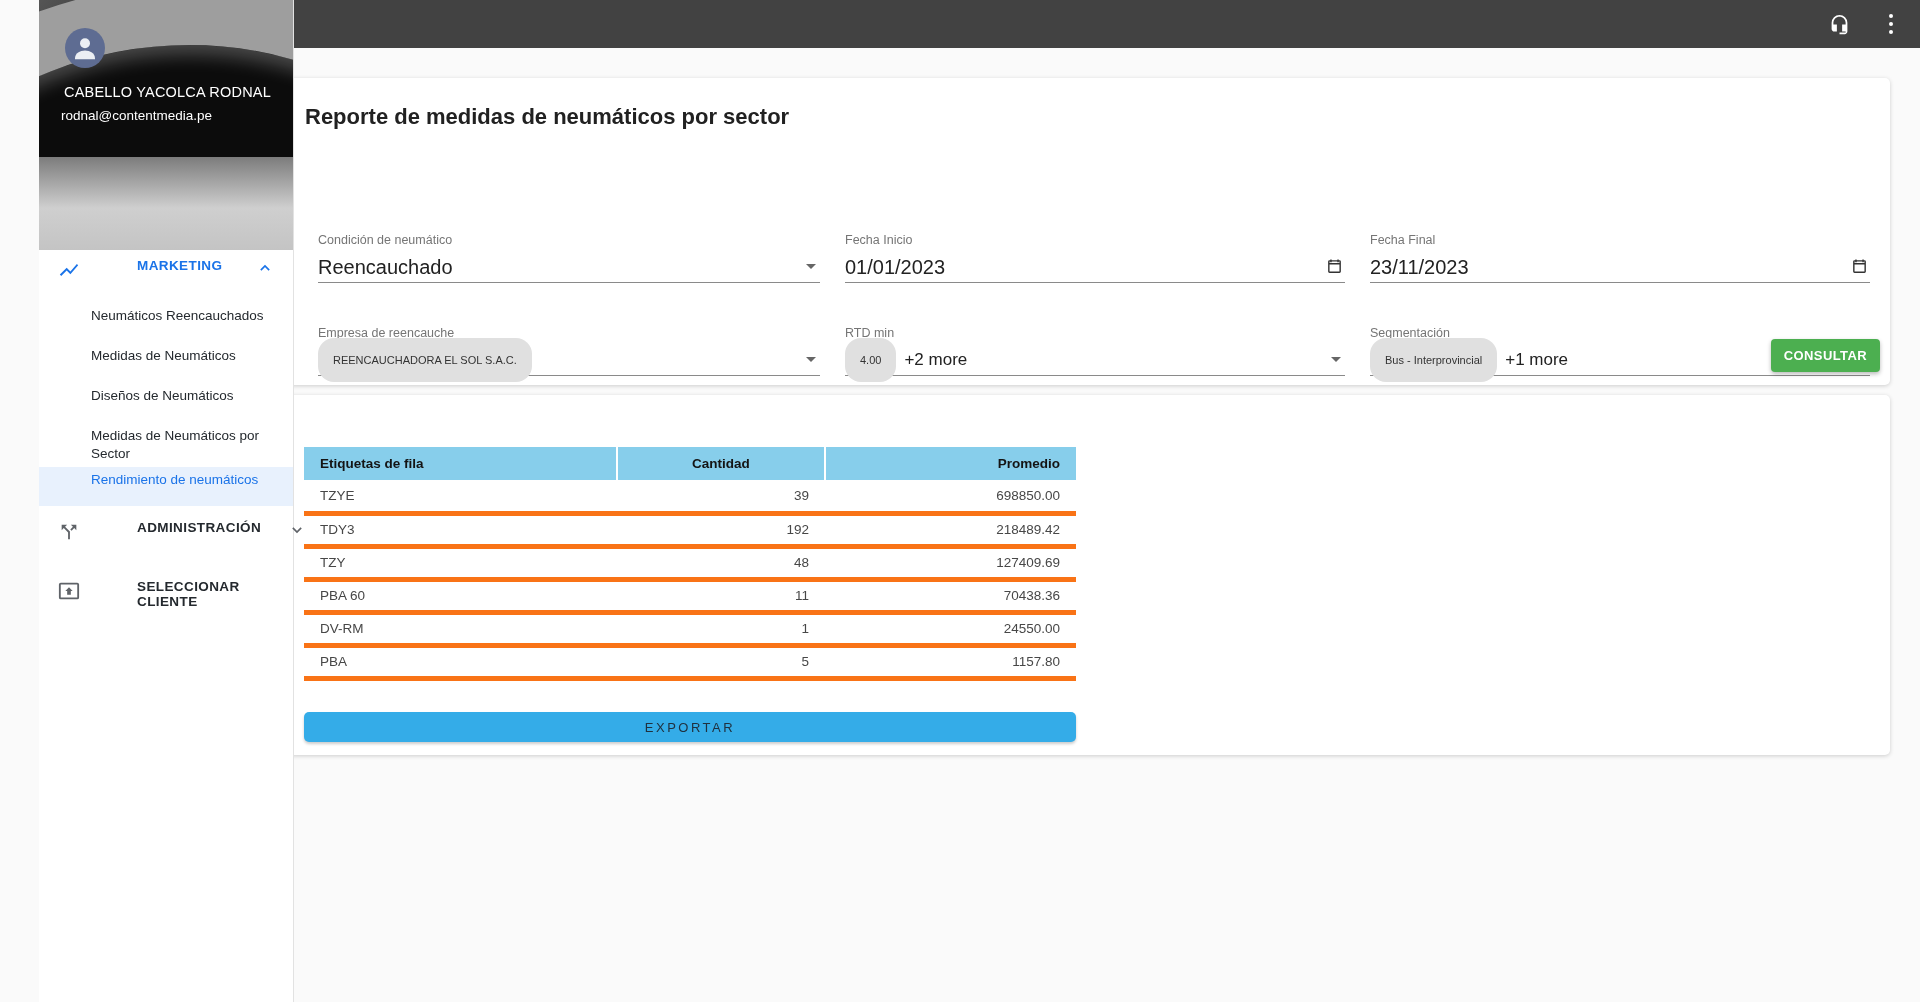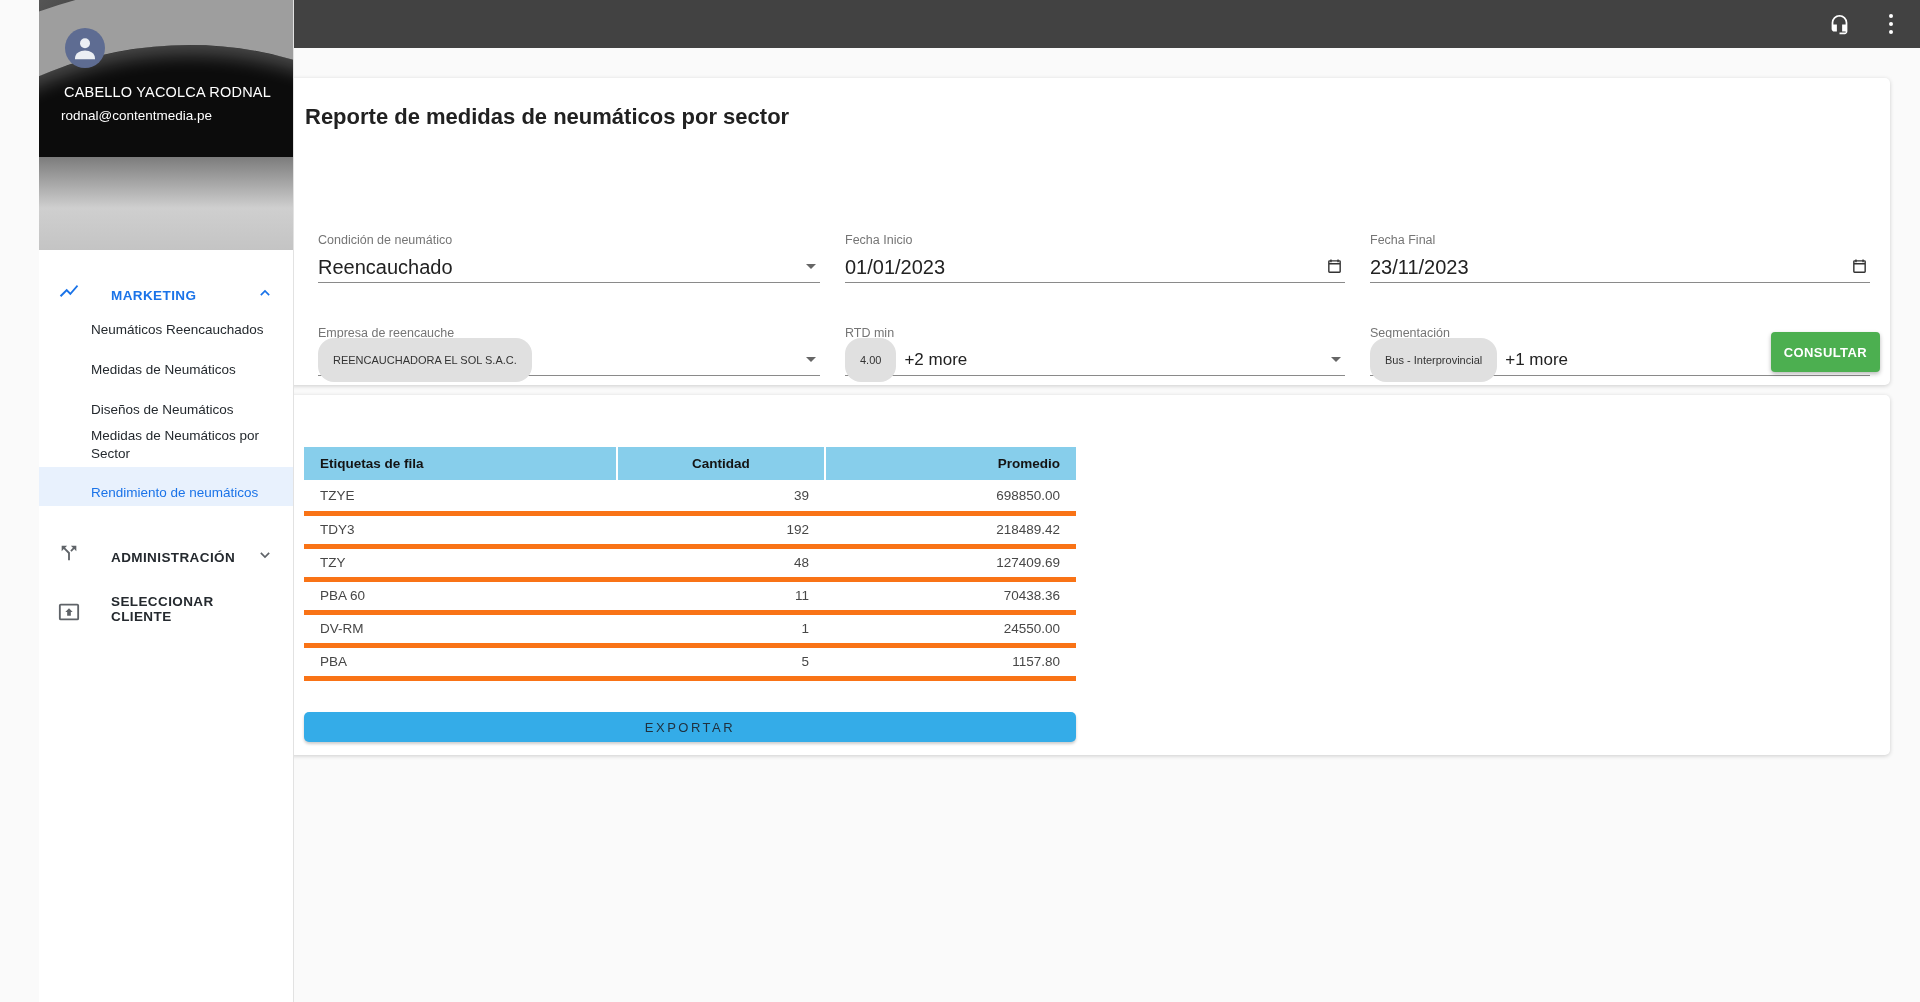--- a/index.html
+++ b/index.html
@@ -20,21 +20,21 @@
     box-shadow:inset 0 10px 18px rgba(255,255,255,.25);}
   .floor{position:absolute;left:0;bottom:0;width:100%;height:93px;
     background:linear-gradient(to bottom,#7c7c7c,#cfcfcf 55%,#c4c4c4);}
   .avatar{position:absolute;left:26px;top:28px;width:40px;height:40px;border-radius:50%;
     background:#5e6c92;display:flex;align-items:center;justify-content:center;}
   .avatar svg{width:30px;height:30px;fill:#eceff4;}
   .user-name{position:absolute;left:25px;top:84px;color:#fff;font-size:14.5px;font-weight:500;letter-spacing:.2px;}
   .user-email{position:absolute;left:22px;top:108px;color:#fff;font-size:13.5px;}
 
   nav{padding-top:8px;}
-  .nav-section,.nav-item{display:flex;align-items:flex-end;cursor:pointer;}
+  .nav-section,.nav-item{display:flex;align-items:flex-start;cursor:pointer;gap:26px;}
   .nav-section{height:45px;padding:0 18px;}
   .nav-icon{width:24px;height:24px;margin-right:30px;flex:none;display:flex;align-items:center;justify-content:center;}
   .nav-icon svg{width:22px;height:22px;}
   .nav-label{font-size:13.5px;font-weight:700;letter-spacing:.4px;color:#24292e;flex:1;}
   .nav-label.blue{color:var(--accent-blue);}
   .chev{width:20px;height:20px;flex:none;}
   .chev svg{width:20px;height:20px;stroke:#5f6368;fill:none;stroke-width:2;}
   .chev.blue svg{stroke:var(--accent-blue);}
   .nav-item{min-height:40px;padding:4px 18px 4px 52px;font-size:13.5px;font-weight:500;
     color:#24292e;line-height:1.35;}
@@ -70,21 +70,21 @@
   .caret{position:absolute;right:4px;top:12px;width:0;height:0;
     border-left:5px solid transparent;border-right:5px solid transparent;border-top:5.5px solid #666;}
   .cal-icon{position:absolute;right:2px;top:6px;width:17px;height:17px;color:#333;}
   .cal-icon svg{width:17px;height:17px;stroke:currentColor;fill:none;stroke-width:2;}
   .chip{display:inline-flex;align-items:center;background:var(--chip);border-radius:16px;
     height:44px;padding:16px 15px;font-size:11px;color:#333;margin-right:8px;}
   .more{font-size:17px;color:#222;}
   .f-r1{top:155px;} .f-r2{top:248px;}
   .f-c1{left:30px;width:502px;} .f-c2{left:557px;width:500px;} .f-c3{left:1082px;width:500px;}
 
-  .consultar{position:absolute;right:10px;bottom:13px;height:40px;padding:4px 13px;
+  .consultar{position:absolute;right:10px;bottom:13px;height:33px;padding:4px 13px;
     background:var(--consultar);color:#fff;border:none;border-radius:4px;
     font-size:13px;font-weight:700;letter-spacing:.4px;cursor:pointer;
     box-shadow:0 2px 4px rgba(0,0,0,.28);font-family:inherit;}
 
   
   .results-table{position:absolute;left:16px;top:52px;width:772px;border-collapse:collapse;}
   .results-table th{background:var(--table-header);font-size:13.5px;font-weight:700;color:#141414;
     height:33px;padding:0 16px;}
   .results-table th+th{border-left:2px solid #fff;}
   .results-table th:nth-child(1){text-align:left;width:313px;}

